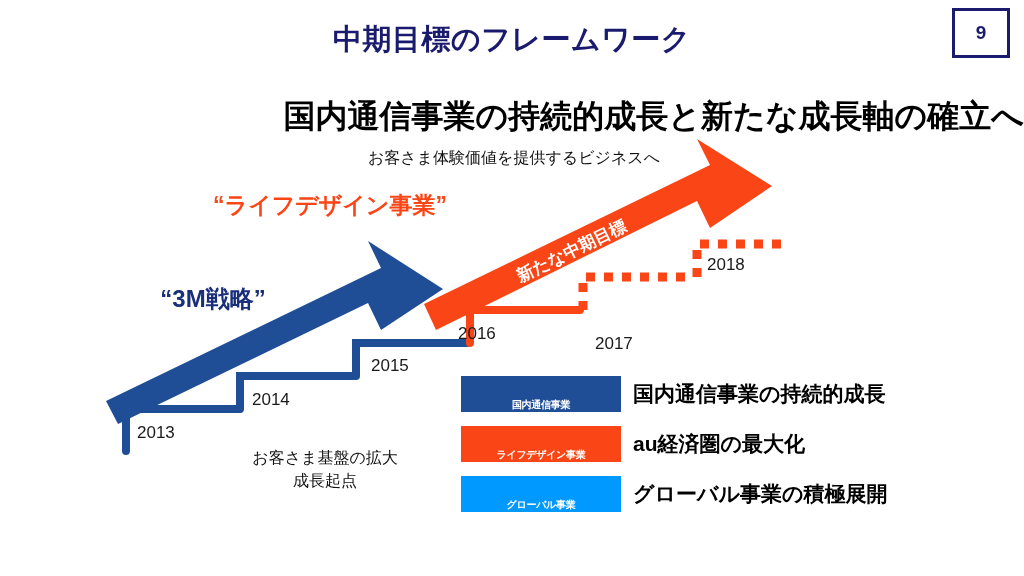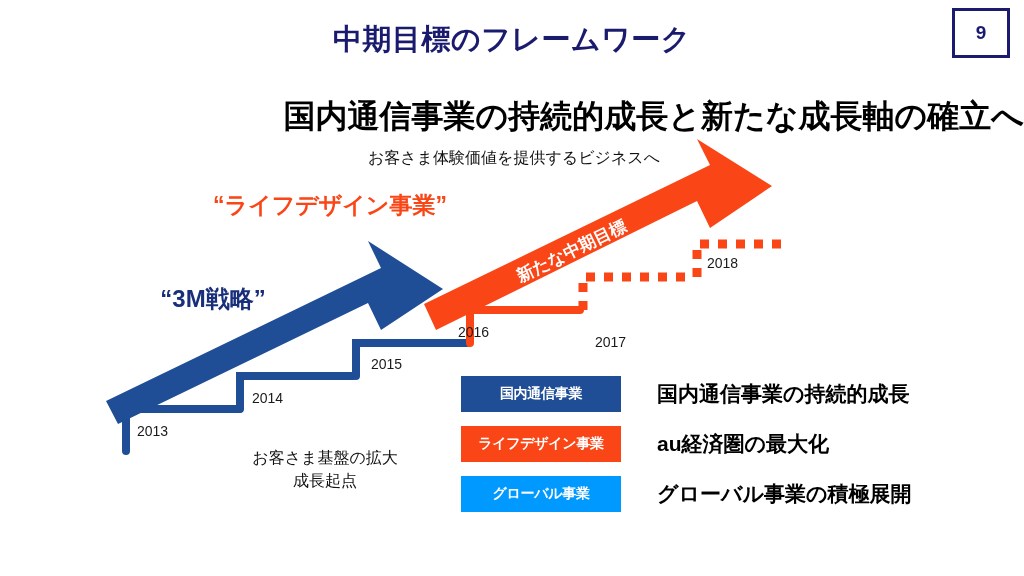--- a/index.html
+++ b/index.html
@@ -101,21 +101,21 @@
     left: 205px;
     width: 240px;
     text-align: center;
     font-size: 16px;
     line-height: 1.45;
     color: #111111;
     white-space: normal;
   }
 
   .year-label {
-    font-size: 14px;
+    font-size: 17px;
     color: #1a1a1a;
   }
   #year-2013 { top: 423px; left: 137px; }
   #year-2014 { top: 390px; left: 252px; }
   #year-2015 { top: 356px; left: 371px; }
   #year-2016 { top: 324px; left: 458px; text-align: right; }
   #year-2017 { top: 288px; left: 595px; margin-top: 46px; }
   #year-2018 { top: 255px; left: 707px; }
 
   
@@ -127,30 +127,30 @@
   .legend-row {
     display: flex;
     align-items: center;
     height: 36px;
     margin-bottom: 14px;
   }
   .legend-chip {
     width: 160px;
     height: 36px;
     display: flex;
-    align-items: center;
+    align-items: flex-end;
     justify-content: center;
     color: #ffffff;
-    font-size: 14px;
+    font-size: 10px;
     font-weight: bold;
     letter-spacing: -0.3px;
     box-sizing: border-box;
   }
   .legend-desc {
-    margin-left: 36px;
+    margin-left: 12px;
     font-size: 21px;
     font-weight: bold;
     color: #000000;
     white-space: nowrap;
   }
 </style>
 </head>
 <body>
 
 <div id="slide-title">中期目標のフレームワーク</div>

